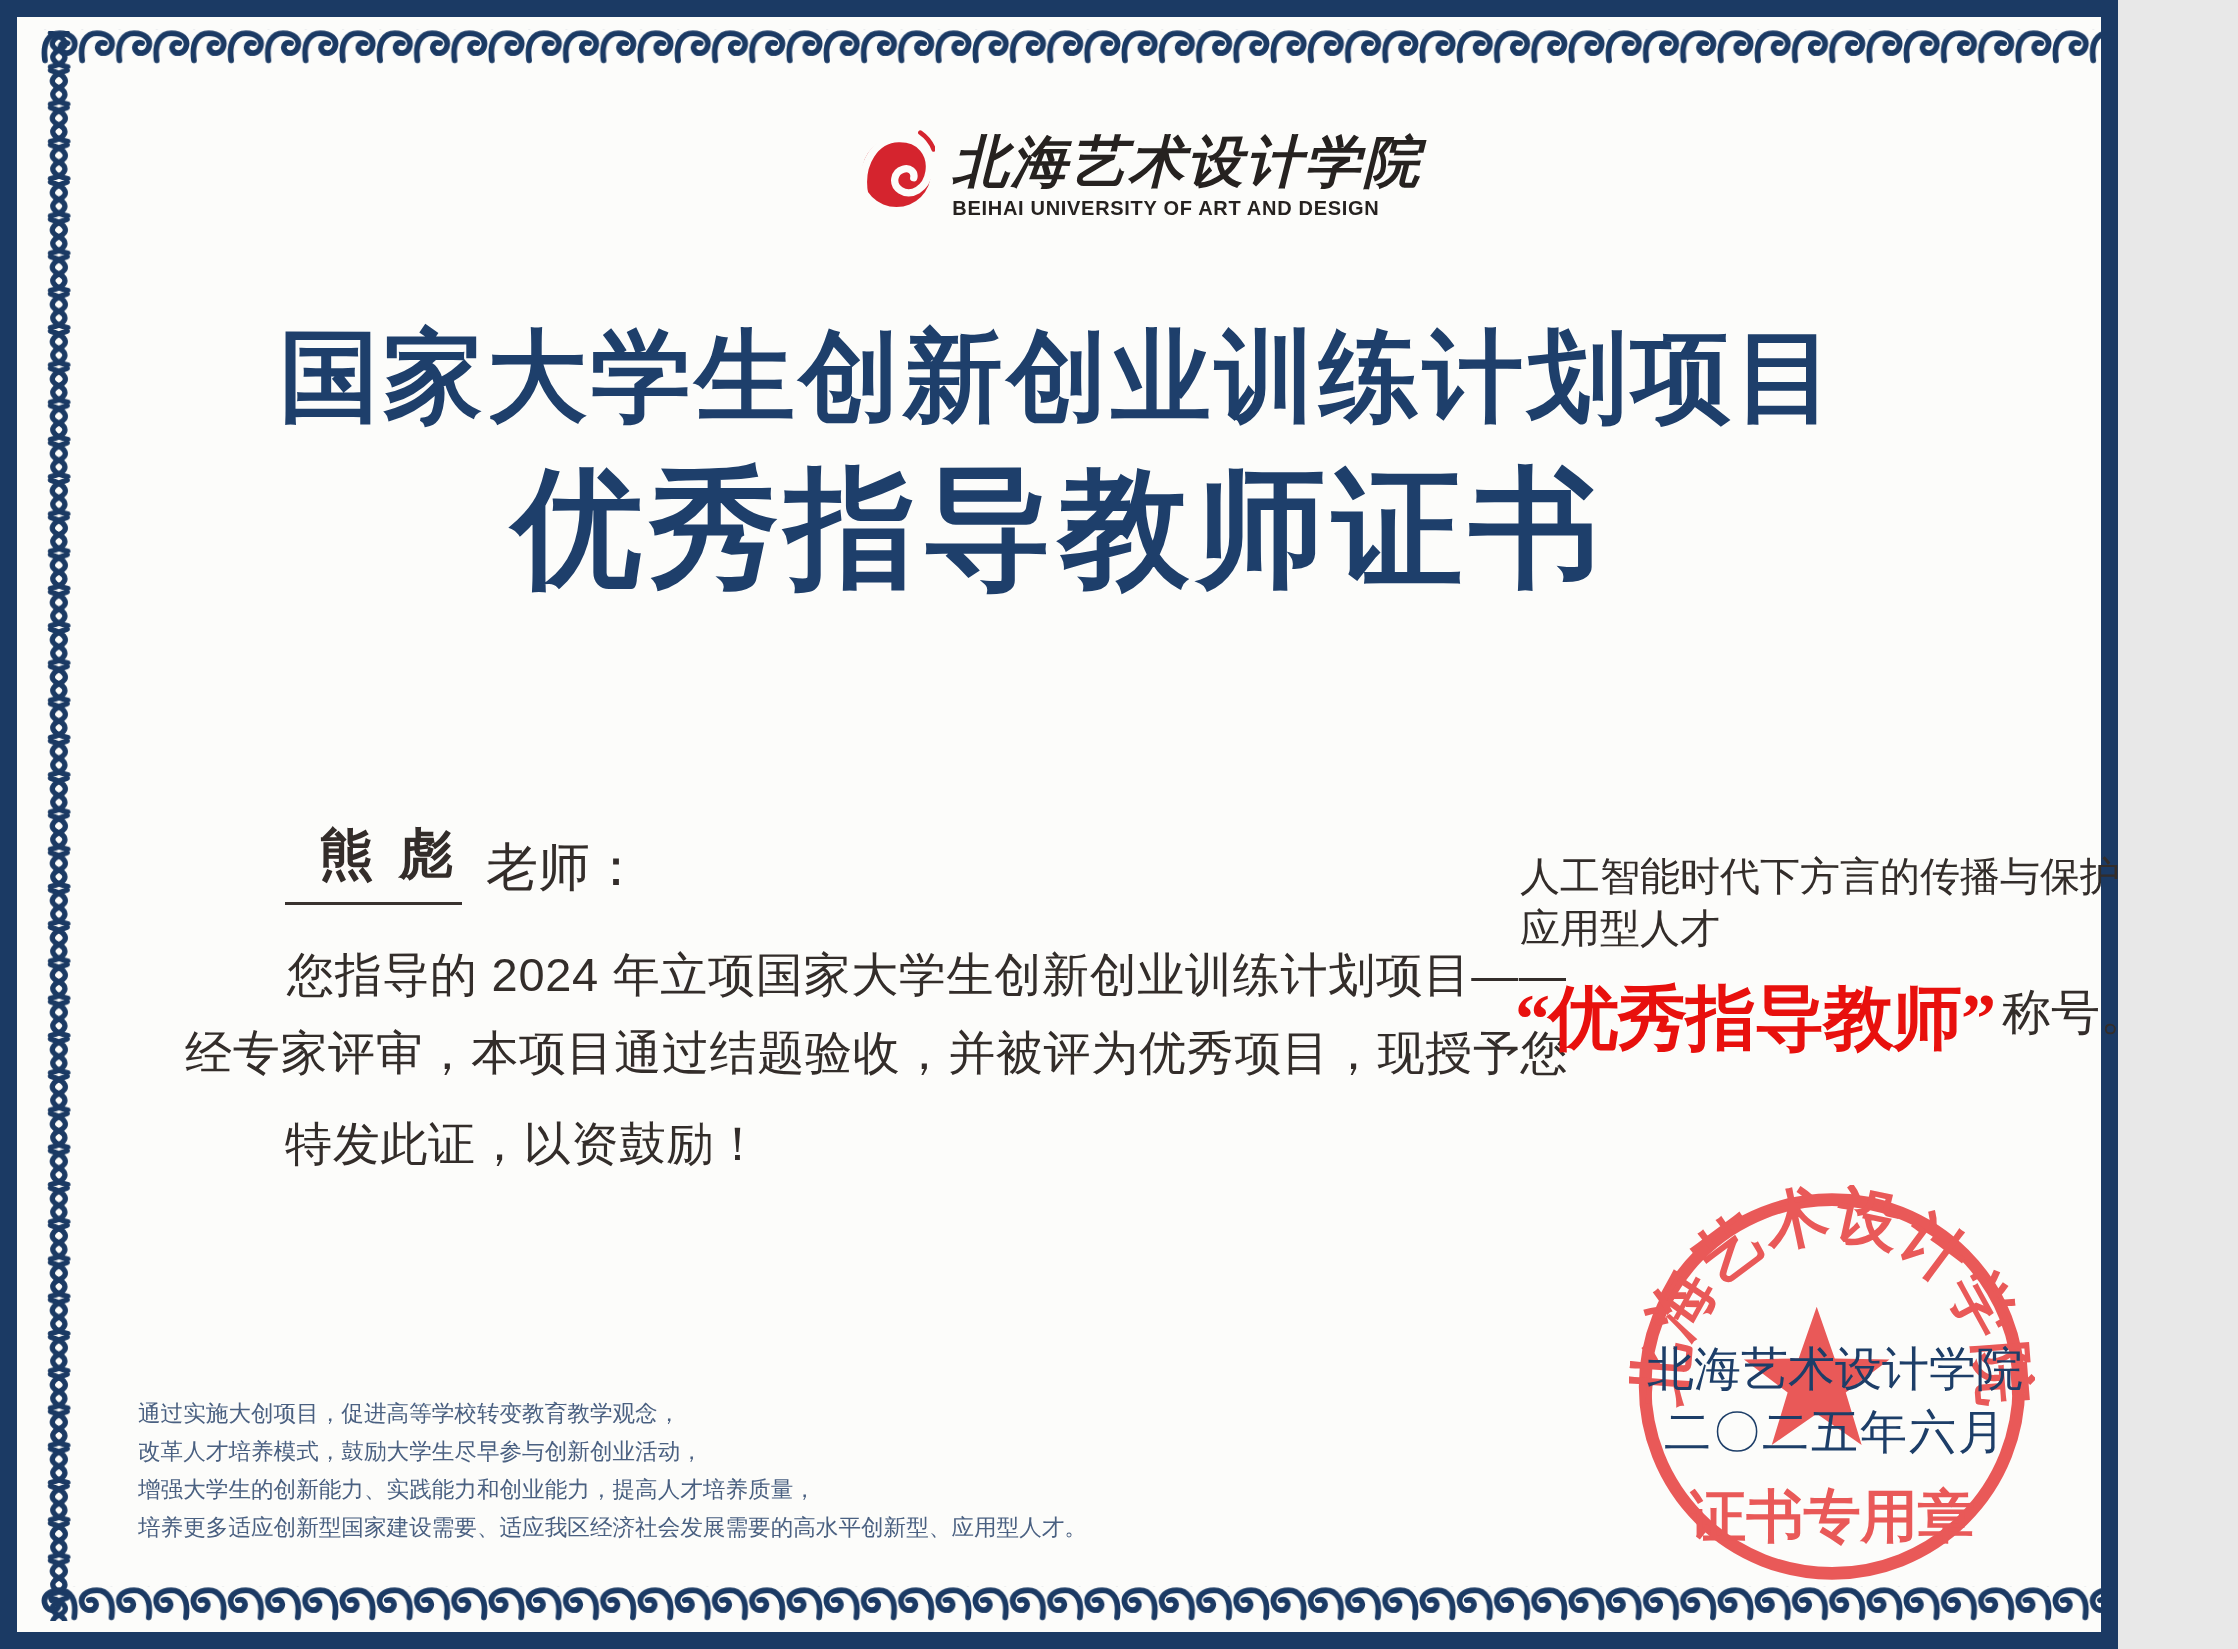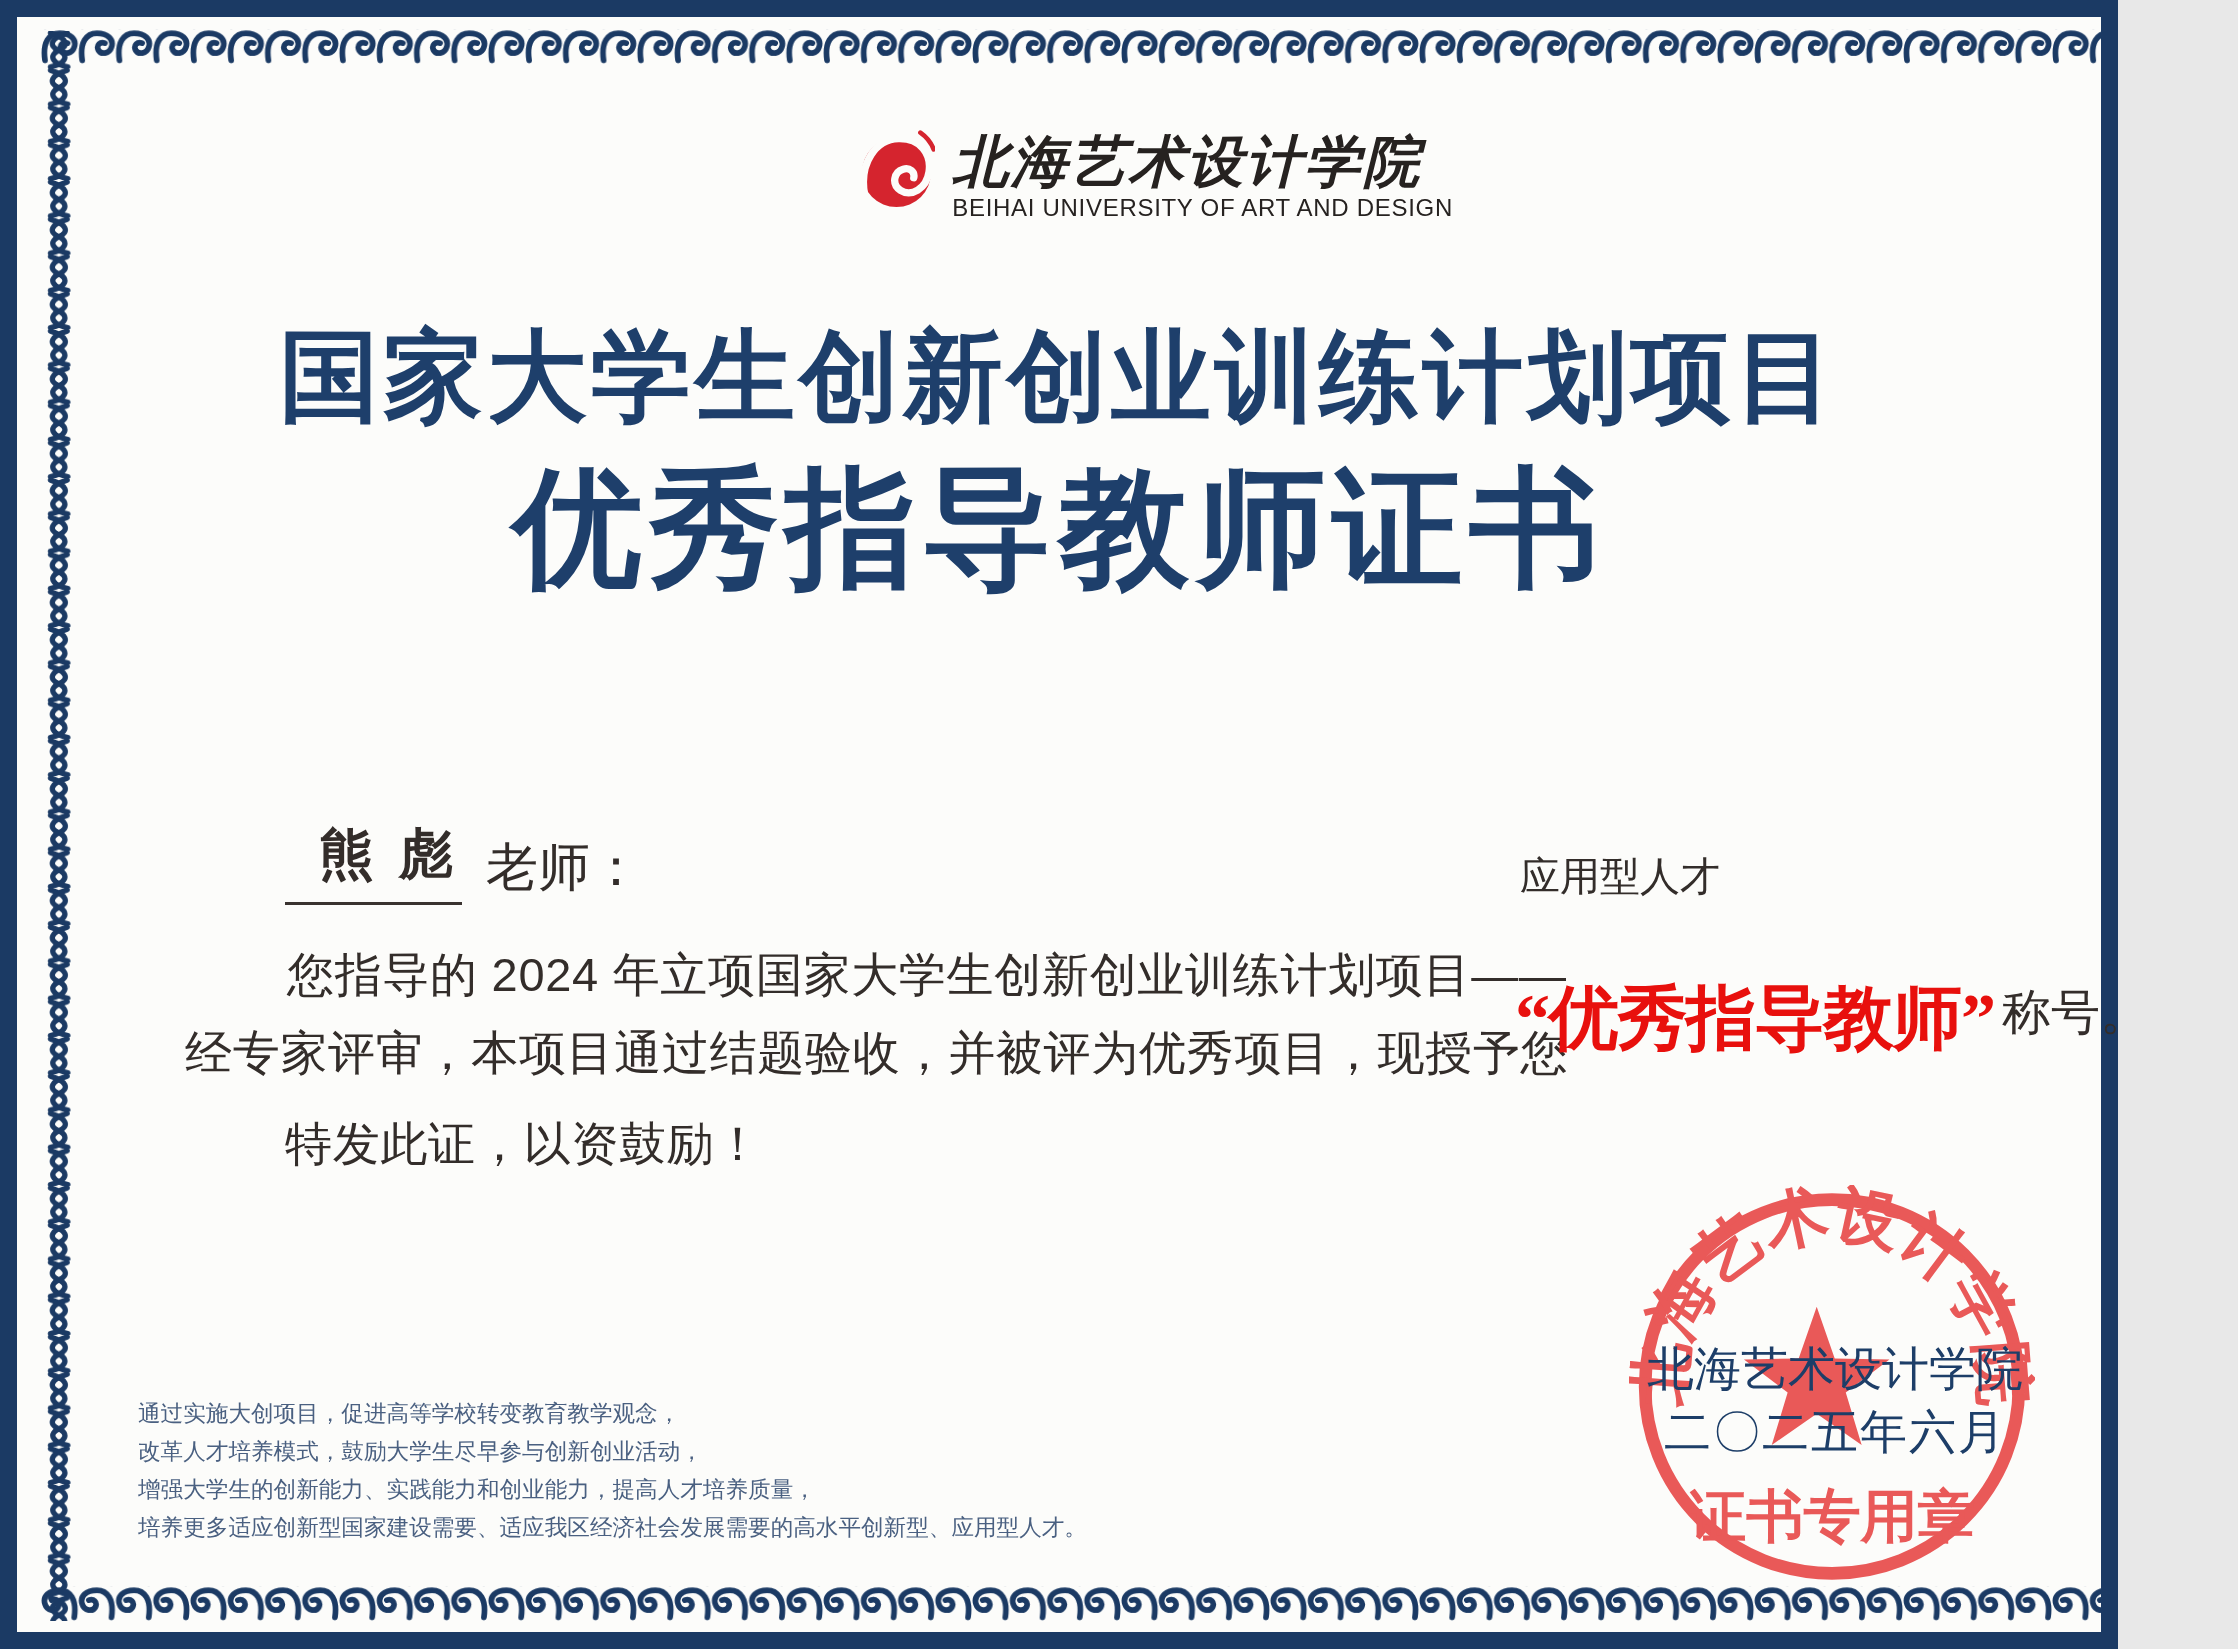--- a/index.html
+++ b/index.html
@@ -21,22 +21,22 @@
   
   #logo-row{position:absolute;left:862px;top:130px;display:flex;align-items:flex-start;z-index:2;}
   #logo-icon{width:73px;height:83px;flex:0 0 auto;}
   #logo-text{margin-left:17.3px;}
   #logo-cn{
     font-family:"Liberation Serif",serif;font-weight:bold;
     font-size:56px;line-height:64px;letter-spacing:2.7px;color:#262220;
     font-style:italic;
   }
   #logo-en{
-    font-family:"Liberation Sans",sans-serif;font-weight:normal;
-    font-size:24px;line-height:22.6px;letter-spacing:0.7px;color:#262220;margin-top:2.7px;
+    font-family:"Liberation Sans",sans-serif;font-weight:bold;
+    font-size:20px;line-height:22.6px;letter-spacing:0.7px;color:#262220;margin-top:2.7px;
     white-space:nowrap;
   }
   
   .title{
     position:absolute;left:0;width:100%;text-align:center;
     font-family:"Liberation Serif",serif;font-weight:bold;color:#1e3f6b;
     z-index:2;white-space:nowrap;
   }
   #title-main{top:311px;font-size:100px;letter-spacing:4px;}
   #title-sub{top:442px;font-size:130px;letter-spacing:6.7px;}
@@ -123,20 +123,21 @@
 
   <div class="title" id="title-main">国家大学生创新创业训练计划项目</div>
   <div class="title" id="title-sub">优秀指导教师证书</div>
 
   <div class="bodytxt" id="recipient-name">熊 彪</div>
   <div id="name-underline"></div>
   <div class="bodytxt" id="honorific">老师：</div>
 
   <div class="bodytxt" id="body-line1">您指导的 2024 年立项国家大学生创新创业训练计划项目——</div>
   <div class="bodytxt" id="project-name">
+    <div>人工智能时代下方言的传播与保护</div>
     <div>应用型人才</div>
   </div>
   <div class="bodytxt" id="body-line2">经专家评审，本项目通过结题验收，并被评为优秀项目，现授予您</div>
   <div class="bodytxt" id="award-red">“优秀指导教师”</div>
   <div class="bodytxt" id="award-suffix">称号。</div>
   <div class="bodytxt" id="body-line3">特发此证，以资鼓励！</div>
 
   <div id="footnote">
     <div>通过实施大创项目，促进高等学校转变教育教学观念，</div>
     <div>改革人才培养模式，鼓励大学生尽早参与创新创业活动，</div>

